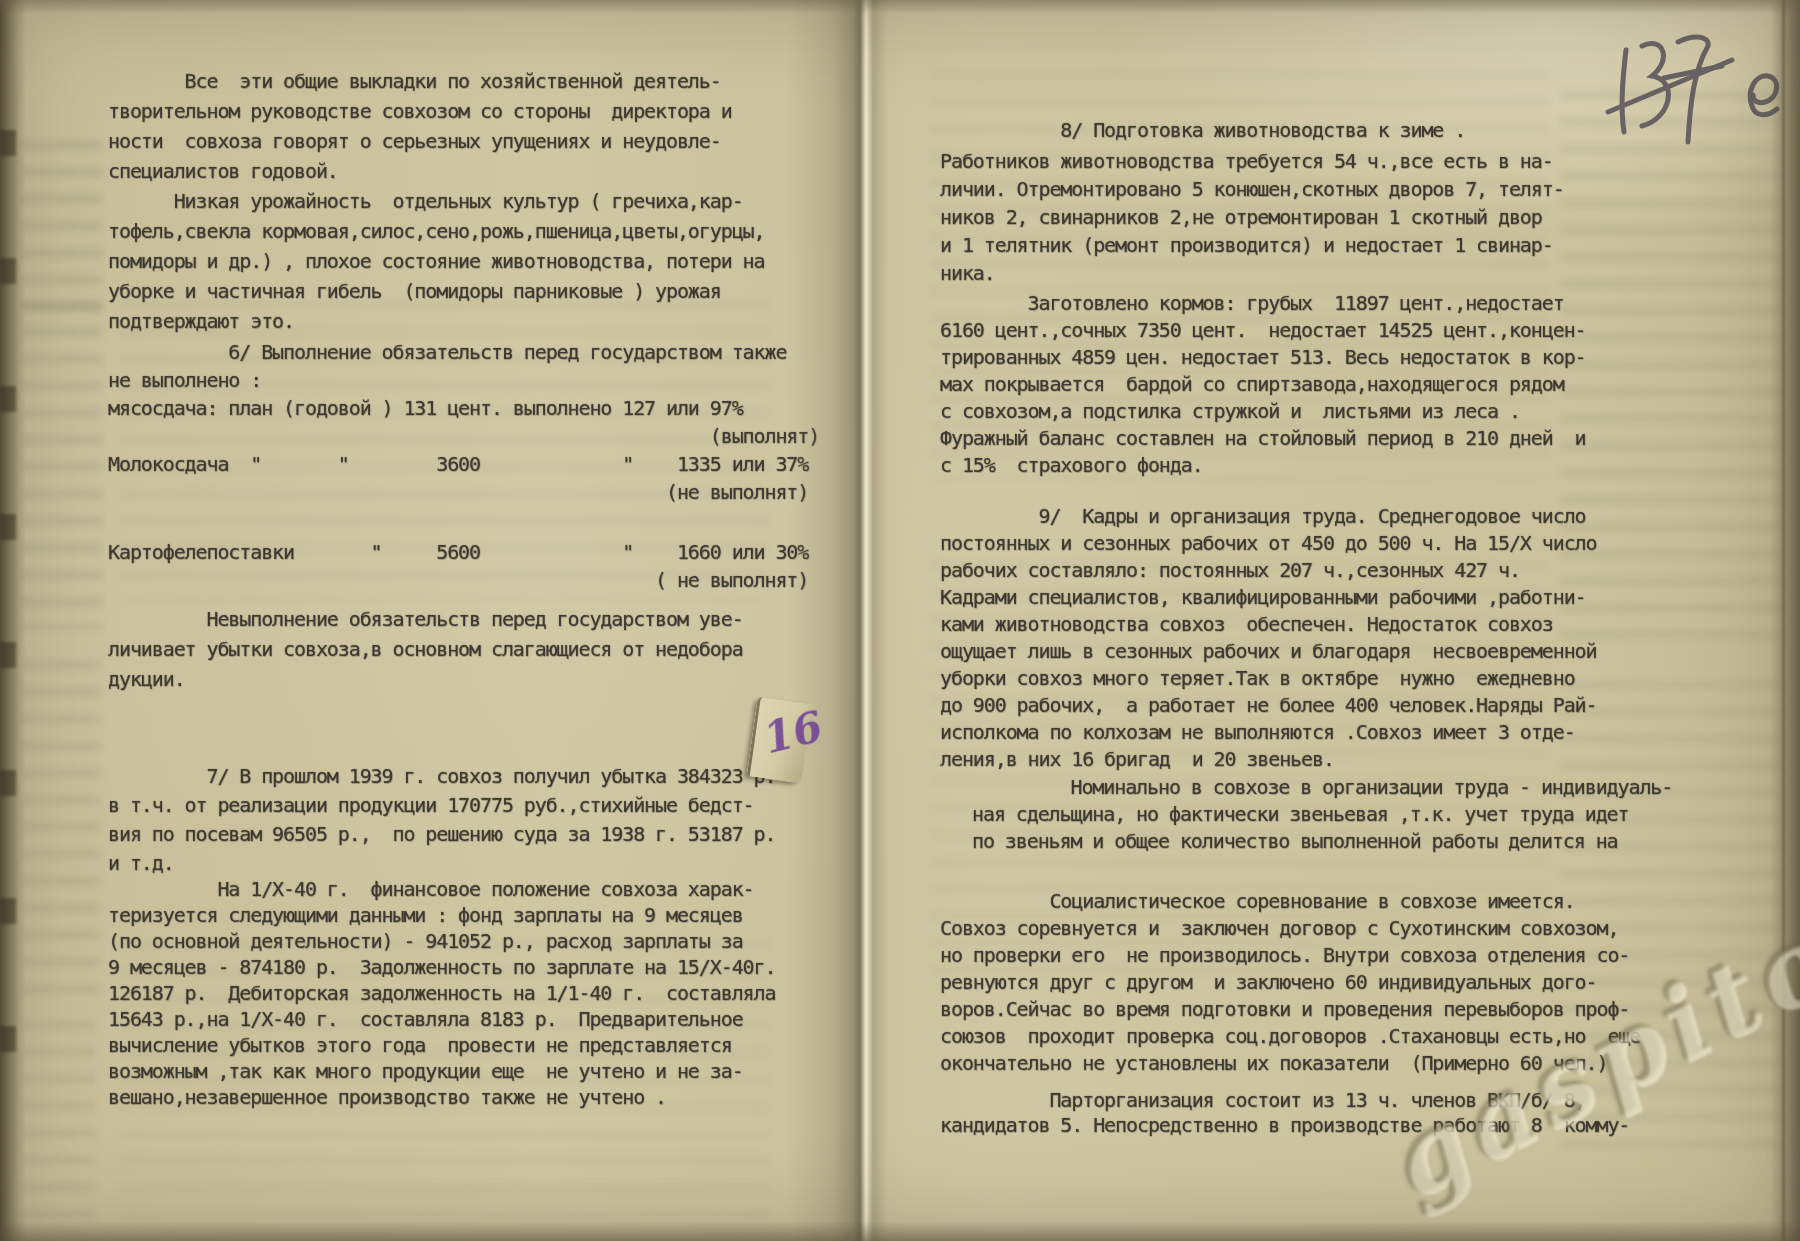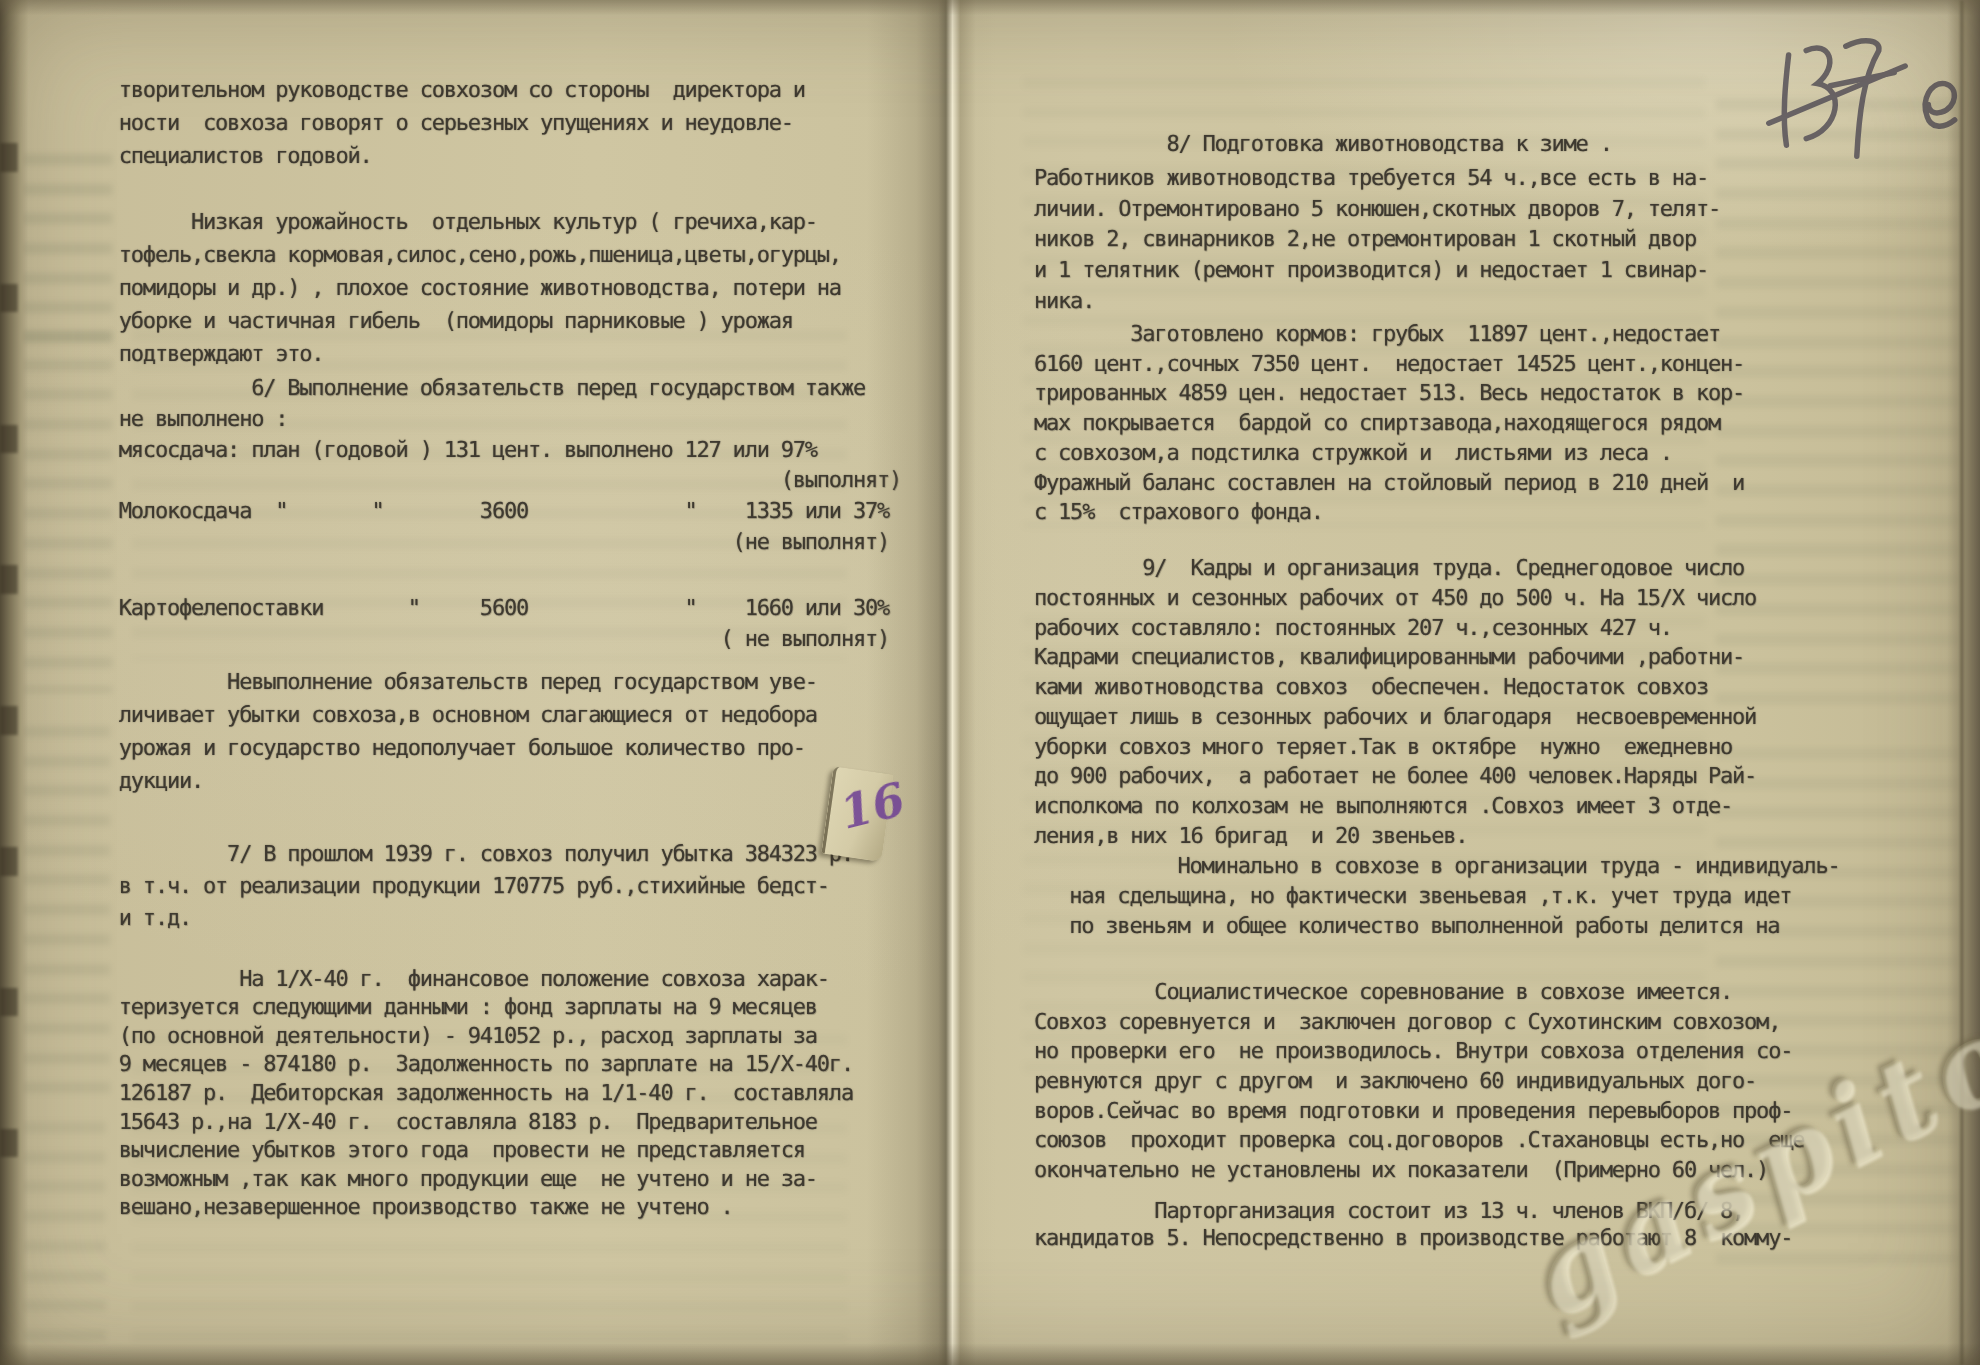--- a/index.html
+++ b/index.html
@@ -78,26 +78,26 @@
   <div class="bleed" style="left:0;top:660px;width:100px;height:340px;opacity:.4"></div>
   <div class="bleed" style="left:0;top:1020px;width:96px;height:200px;opacity:.35"></div>
   <div class="bleed" style="left:120px;top:300px;width:650px;height:300px;opacity:.16"></div>
   <div class="bleed" style="left:120px;top:940px;width:650px;height:280px;opacity:.14"></div>
   <div class="bleed" style="left:930px;top:70px;width:620px;height:410px;opacity:.15"></div>
   <div class="bleed" style="left:930px;top:560px;width:620px;height:420px;opacity:.12"></div>
   <div class="bleed" style="left:1560px;top:90px;width:225px;height:560px;opacity:.3"></div>
   <div class="bleed" style="left:1560px;top:680px;width:225px;height:480px;opacity:.28"></div>
 
   <div>
-    <div class="para" style="left:108px;top:66px;line-height:30px"><div class="tline">творительном руководстве совхозом со стороны  директора и</div><div class="tline">ности  совхоза говорят о серьезных упущениях и неудовле-</div><div class="tline">специалистов годовой.</div></div>
+    <div class="para" style="left:108px;top:66px;line-height:30px"><div class="tline">       Все  эти общие выкладки по хозяйственной деятель-</div><div class="tline">творительном руководстве совхозом со стороны  директора и</div><div class="tline">ности  совхоза говорят о серьезных упущениях и неудовле-</div><div class="tline">специалистов годовой.</div></div>
     <div class="para" style="left:108px;top:186px;line-height:30px"><div class="tline">      Низкая урожайность  отдельных культур ( гречиха,кар-</div><div class="tline">тофель,свекла кормовая,силос,сено,рожь,пшеница,цветы,огурцы,</div><div class="tline">помидоры и др.) , плохое состояние животноводства, потери на</div><div class="tline">уборке и частичная гибель  (помидоры парниковые ) урожая</div><div class="tline">подтверждают это.</div></div>
     <div class="para" style="left:108px;top:338px;line-height:28px"><div class="tline">           6/ Выполнение обязательств перед государством также</div><div class="tline">не выполнено :</div><div class="tline">мясосдача: план (годовой ) 131 цент. выполнено 127 или 97%</div><div class="tline">                                                       (выполнят)</div><div class="tline">Молокосдача  "       "        3600             "    1335 или 37%</div><div class="tline">                                                   (не выполнят)</div></div>
     <div class="para" style="left:108px;top:538px;line-height:28px"><div class="tline">Картофелепоставки       "     5600             "    1660 или 30%</div><div class="tline">                                                  ( не выполнят)</div></div>
-    <div class="para" style="left:108px;top:604px;line-height:30px"><div class="tline">         Невыполнение обязательств перед государством уве-</div><div class="tline">личивает убытки совхоза,в основном слагающиеся от недобора</div><div class="tline">урожая и государство недополучает большое количество про-</div><div class="tline">дукции.</div></div>
-    <div class="para" style="left:108px;top:762px;line-height:29px"><div class="tline">         7/ В прошлом 1939 г. совхоз получил убытка 384323 р.</div><div class="tline">в т.ч. от реализации продукции 170775 руб.,стихийные бедст-</div><div class="tline">и т.д.</div></div>
+    <div class="para" style="left:108px;top:604px;line-height:30px"><div class="tline">         Невыполнение обязательств перед государством уве-</div><div class="tline">личивает убытки совхоза,в основном слагающиеся от недобора</div><div class="tline">дукции.</div></div>
+    <div class="para" style="left:108px;top:762px;line-height:29px"><div class="tline">         7/ В прошлом 1939 г. совхоз получил убытка 384323 р.</div><div class="tline">в т.ч. от реализации продукции 170775 руб.,стихийные бедст-</div><div class="tline">вия по посевам 96505 р.,  по решению суда за 1938 г. 53187 р.</div><div class="tline">и т.д.</div></div>
     <div class="para" style="left:108px;top:876px;line-height:26px"><div class="tline">          На 1/Х-40 г.  финансовое положение совхоза харак-</div><div class="tline">теризуется следующими данными : фонд зарплаты на 9 месяцев</div><div class="tline">(по основной деятельности) - 941052 р., расход зарплаты за</div><div class="tline">9 месяцев - 874180 р.  Задолженность по зарплате на 15/Х-40г.</div><div class="tline">126187 р.  Дебиторская задолженность на 1/1-40 г.  составляла</div><div class="tline">15643 р.,на 1/Х-40 г.  составляла 8183 р.  Предварительное</div><div class="tline">вычисление убытков этого года  провести не представляется</div><div class="tline">возможным ,так как много продукции еще  не учтено и не за-</div><div class="tline">вешано,незавершенное производство также не учтено .</div></div>
   </div>
 
   <div>
     <div class="para" style="left:940px;top:116px;line-height:28px"><div class="tline">           8/ Подготовка животноводства к зиме .</div></div>
     <div class="para" style="left:940px;top:147px;line-height:28px"><div class="tline">Работников животноводства требуется 54 ч.,все есть в на-</div><div class="tline">личии. Отремонтировано 5 конюшен,скотных дворов 7, телят-</div><div class="tline">ников 2, свинарников 2,не отремонтирован 1 скотный двор</div><div class="tline">и 1 телятник (ремонт производится) и недостает 1 свинар-</div><div class="tline">ника.</div></div>
     <div class="para" style="left:940px;top:290px;line-height:27px"><div class="tline">        Заготовлено кормов: грубых  11897 цент.,недостает</div><div class="tline">6160 цент.,сочных 7350 цент.  недостает 14525 цент.,концен-</div><div class="tline">трированных 4859 цен. недостает 513. Весь недостаток в кор-</div><div class="tline">мах покрывается  бардой со спиртзавода,находящегося рядом</div><div class="tline">с совхозом,а подстилка стружкой и  листьями из леса .</div><div class="tline">Фуражный баланс составлен на стойловый период в 210 дней  и</div><div class="tline">с 15%  страхового фонда.</div></div>
     <div class="para" style="left:940px;top:503px;line-height:27px"><div class="tline">         9/  Кадры и организация труда. Среднегодовое число</div><div class="tline">постоянных и сезонных рабочих от 450 до 500 ч. На 15/Х число</div><div class="tline">рабочих составляло: постоянных 207 ч.,сезонных 427 ч.</div><div class="tline">Кадрами специалистов, квалифицированными рабочими ,работни-</div><div class="tline">ками животноводства совхоз  обеспечен. Недостаток совхоз</div><div class="tline">ощущает лишь в сезонных рабочих и благодаря  несвоевременной</div><div class="tline">уборки совхоз много теряет.Так в октябре  нужно  ежедневно</div><div class="tline">до 900 рабочих,  а работает не более 400 человек.Наряды Рай-</div><div class="tline">исполкома по колхозам не выполняются .Совхоз имеет 3 отде-</div><div class="tline">ления,в них 16 бригад  и 20 звеньев.</div></div>
     <div class="para" style="left:972px;top:774px;line-height:27px"><div class="tline">         Номинально в совхозе в организации труда - индивидуаль-</div><div class="tline">ная сдельщина, но фактически звеньевая ,т.к. учет труда идет</div><div class="tline">по звеньям и общее количество выполненной работы делится на</div></div>
     <div class="para" style="left:940px;top:888px;line-height:27px"><div class="tline">          Социалистическое соревнование в совхозе имеется.</div><div class="tline">Совхоз соревнуется и  заключен договор с Сухотинским совхозом,</div><div class="tline">но проверки его  не производилось. Внутри совхоза отделения со-</div><div class="tline">ревнуются друг с другом  и заключено 60 индивидуальных дого-</div><div class="tline">воров.Сейчас во время подготовки и проведения перевыборов проф-</div><div class="tline">союзов  проходит проверка соц.договоров .Стахановцы есть,но  еще</div><div class="tline">окончательно не установлены их показатели  (Примерно 60 чел.)</div></div>

